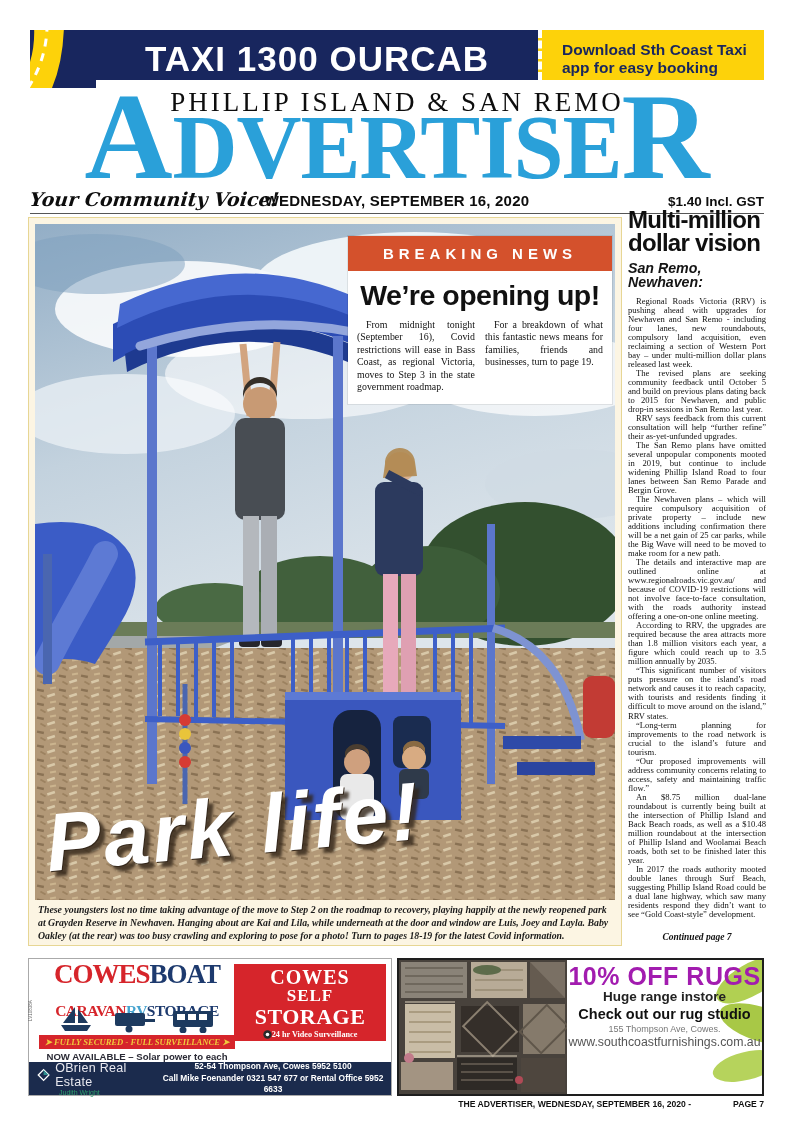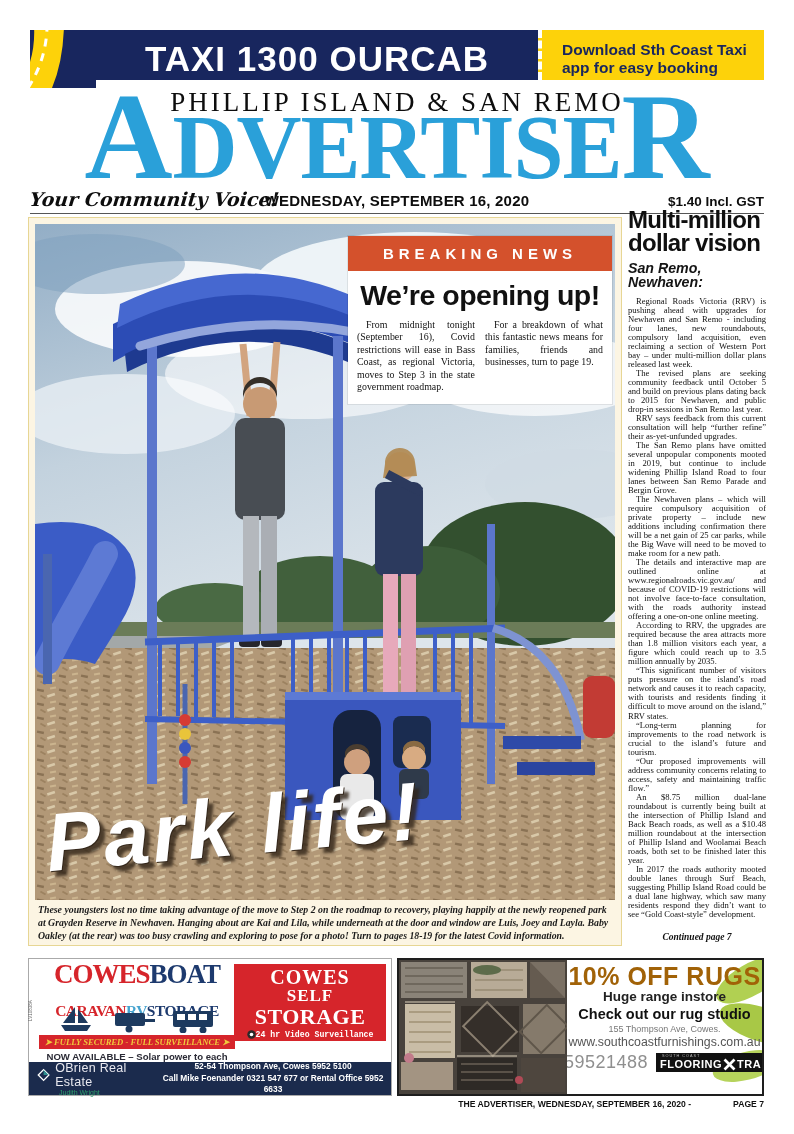--- a/index.html
+++ b/index.html
@@ -52,34 +52,34 @@
   .sa-title { left:8px; top:2px; width:200px; text-align:center; font-family:"Liberation Serif",serif; font-weight:bold; font-size:27px; letter-spacing:-1px; line-height:1; }
   .sa-sub { left:8px; top:44px; width:200px; text-align:center; font-family:"Liberation Serif",serif; font-weight:bold; font-size:15.5px; letter-spacing:-0.5px; line-height:1; }
   .red-t { color:#d6252b; } .navy-t { color:#1d3a6e; } .cyan-t { color:#45a3cf; }
   .sa-icons { left:28px; top:46px; }
   .sa-banner { left:10px; top:76px; width:196px; height:14px; background:#d6252b; color:#f0c93c; font-family:"Liberation Serif",serif; font-weight:bold; font-style:italic; font-size:8.6px; line-height:14px; text-align:center; }
   .sa-now { left:8px; top:92px; width:200px; text-align:center; font-size:9.6px; font-weight:bold; color:#2a2a35; line-height:1.15; }
   .self-box { right:5px; top:5px; width:152px; height:77px; background:#d6252b; color:#fff; text-align:center; font-family:"Liberation Serif",serif; font-weight:bold; padding-top:3px; }
   .self-l1 { font-size:20px; line-height:1; letter-spacing:1px; }
   .self-l2 { font-size:17px; line-height:1.05; letter-spacing:1px; }
   .self-l3 { font-size:22px; line-height:1.05; letter-spacing:0.5px; }
-  .self-surv { margin-top:2px; font-family:Liberation Mono, monospace; font-size:8.2px; font-weight:bold; display:flex; align-items:center; justify-content:center; gap:0;text-align:right; }
+  .self-surv { margin-top:2px; font-family:Liberation Serif, serif; font-size:8.2px; font-weight:bold; display:flex; align-items:center; justify-content:center; gap:0;text-align:right; }
   .agent-bar { left:0; bottom:0; width:100%; height:33px; background:#1b2b4d; display:flex; align-items:center; }
   .agent-left { width:132px; padding-left:8px; }
   .agent-name { color:#e9e9f0; font-size:12.5px; letter-spacing:0.3px; display:flex; align-items:center; gap:5px; }
   .agent-sub { color:#2e9e6b; font-size:7px; margin-left:22px; }
   .agent-right { flex:1; color:#fff; font-size:8.4px; font-weight:bold; text-align:center; line-height:1.4; padding-right:6px; }
 
   
   .rug-ad { left:397px; top:958px; width:367px; height:138px; background:#fff; border:2px solid #1e1e1e; display:flex; }
   .rug-photo { width:168px; height:100%; flex:0 0 168px; }
   .rug-right { position:relative; flex:1; overflow:hidden; padding-top:3px; }
   .leaf-svg { position:absolute; right:-8px; top:-6px; z-index:0; }
   .rug-text { position:relative; z-index:1; text-align:center; }
-  .rug-headline { font-size:25px; font-weight:800; letter-spacing:0.5px; color:#a16207; line-height:1.05; }
+  .rug-headline { font-size:25px; font-weight:800; letter-spacing:0.5px; color:#a21caf; line-height:1.05; }
   .rug-line1 { font-size:13.5px; font-weight:bold; color:#222; line-height:1.2; }
   .rug-line2 { font-size:14.5px; font-weight:bold; color:#111; line-height:1.25; }
   .rug-address { font-size:9px; color:#777; line-height:1.25; }
   .rug-web { font-size:12.3px; color:#555; line-height:1.2; }
   .rug-bottom { display:flex; align-items:center; justify-content:center; gap:4px; margin-top:2px; }
   .rug-phone { font-size:18px; color:#8f8f8f; letter-spacing:0.5px; }
   .sc-logo { width:36px; height:17px; background:#2e9cc9; position:relative; overflow:hidden; }
   .sc-logo .sc-y { position:absolute; left:0; top:0; width:100%; height:5px; background:#fdd20a; clip-path:polygon(0 0,100% 0,70% 100%,0 60%); }
   .sc-logo .sc-t { position:absolute; left:0; bottom:1px; width:100%; text-align:center; color:#fff; font-size:5.5px; }
   .fx-logo { height:19px; background:#111; color:#fff; display:flex; align-items:center; padding:0 4px; gap:1px; }
@@ -373,42 +373,20 @@
       <ellipse cx="70" cy="26" rx="38" ry="16" fill="#a9cb3f" opacity="0.9" transform="rotate(-30 70 26)"></ellipse>
       <ellipse cx="80" cy="70" rx="42" ry="17" fill="#9ec232" opacity="0.9" transform="rotate(18 80 70)"></ellipse>
       <ellipse cx="66" cy="112" rx="34" ry="14" fill="#a9cb3f" opacity="0.85" transform="rotate(-14 66 112)"></ellipse>
     </svg>
     <div class="rug-text">
       <div class="rug-headline">10% OFF RUGS</div>
       <div class="rug-line1">Huge range instore</div>
       <div class="rug-line2">Check out our rug studio</div>
       <div class="rug-address">155 Thompson Ave, Cowes.</div>
       <div class="rug-web">www.southcoastfurnishings.com.au</div>
-      <div class="rug-bottom">
-        <span class="rug-phone">59521488</span>
-        <span class="sc-logo">
-          <span class="sc-y"></span>
-          <span class="sc-t">south coast</span>
-        </span>
-        <span class="fx-logo">
-          <span class="fx-wrap">
-            <span class="fx-small">SOUTH COAST</span>
-            <span class="fx-main">
-              <span>FLOORING</span>
-              <svg width="13" height="13" viewBox="0 0 13 13" style="margin:0 1px;">
-                  <g stroke="#ffffff" stroke-width="2.6">
-                    <line x1="1.5" y1="1.5" x2="11.5" y2="11.5"></line>
-                    <line x1="11.5" y1="1.5" x2="1.5" y2="11.5"></line>
-                  </g>
-                </svg>
-              <span>TRA</span>
-            </span>
-          </span>
-        </span>
-      </div>
     </div>
   </div>
 </div>
 
 <div class="abs footer">
   <span>THE ADVERTISER, WEDNESDAY, SEPTEMBER 16, 2020 -</span>
   <span>PAGE 7</span>
 </div>
 
 </body></html>

